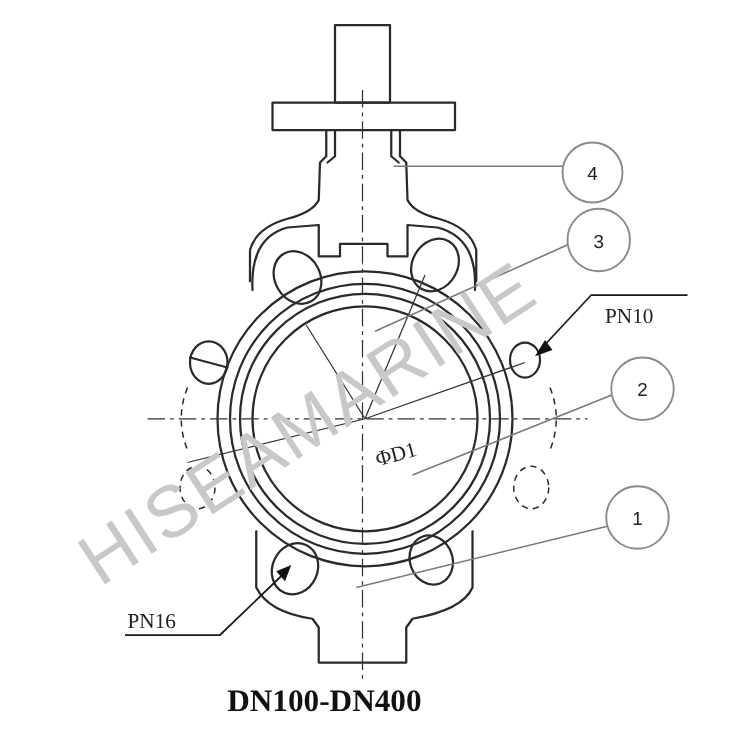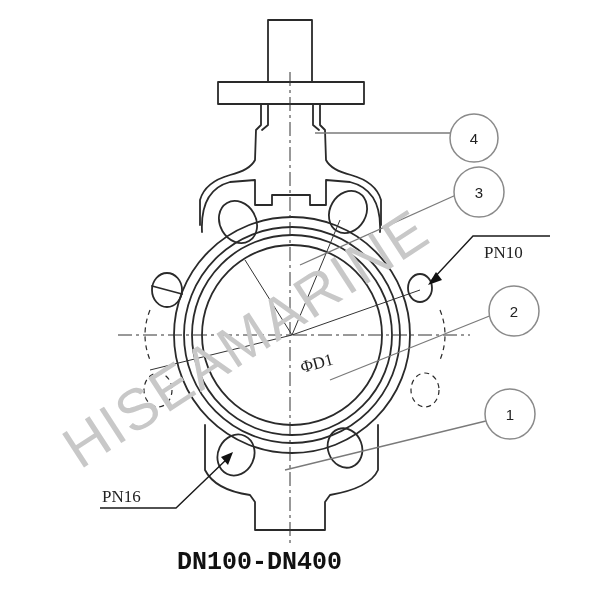--- a/index.html
+++ b/index.html
@@ -1,18 +1,18 @@
 <!DOCTYPE html>
 <html><head>
 <meta charset="utf-8">
 <style>
   html, body { margin:0; padding:0; background:#ffffff; }
   body { width:600px; height:600px; position:relative; overflow:hidden; font-family:"Liberation Serif", serif; }
   #drawing { position:absolute; left:0; top:0; width:600px; height:600px; }
-  .caption { position:absolute; left:0; width:519px; top:548px; text-align:center; font-family:Liberation Mono, monospace; font-weight:bold; font-size:25px; color:#111; }
+  .caption { position:absolute; left:0; width:519px; top:548px; text-align:center; font-family:Liberation Serif, serif; font-weight:bold; font-size:25px; color:#111; }
   svg text.lbl { font-family:"Liberation Serif", serif; font-size:17px; fill:#222; }
   svg text.num { font-family:"Liberation Sans", sans-serif; font-size:15px; fill:#222; }
   svg text.wm { font-family:"Liberation Sans", sans-serif; font-size:58px; fill:#c8c8c8; letter-spacing:2px; }
 </style>
 </head>
 <body>
 
 <svg id="drawing" viewBox="0 0 600 600" xmlns="http://www.w3.org/2000/svg">
   <g fill="none" stroke="#2a2a2a" stroke-width="1.8" stroke-linecap="round" stroke-linejoin="round">
 

